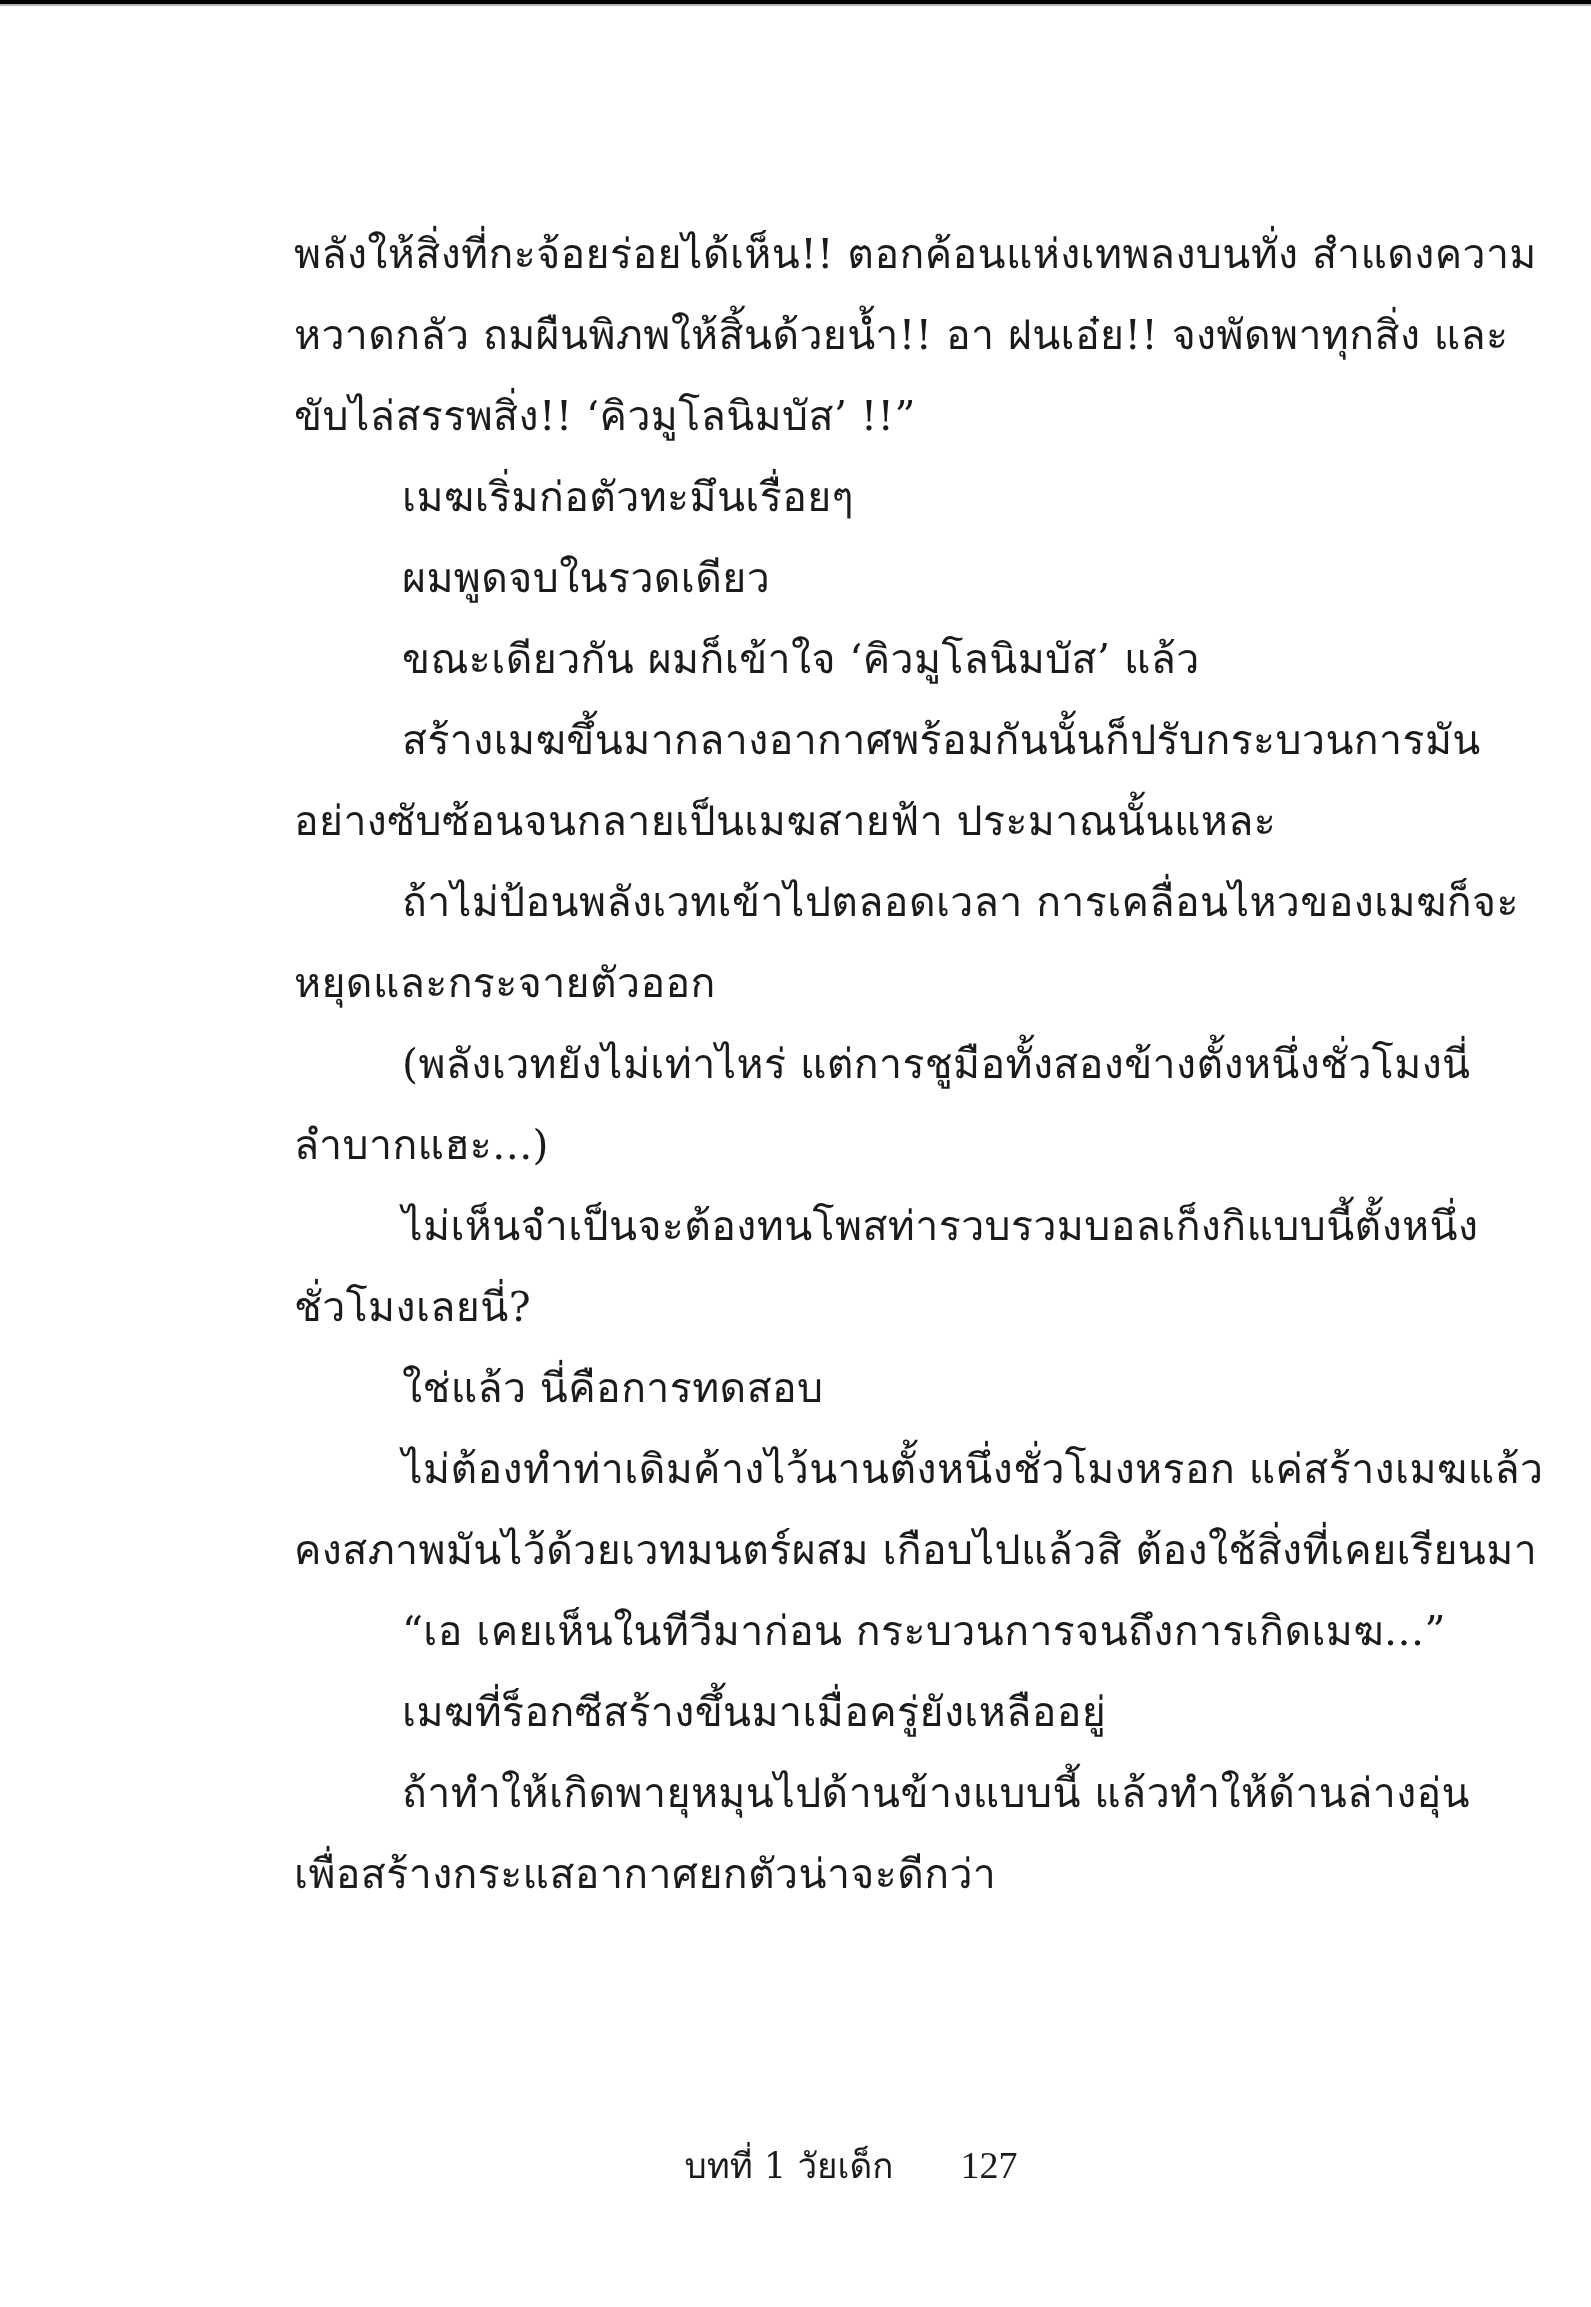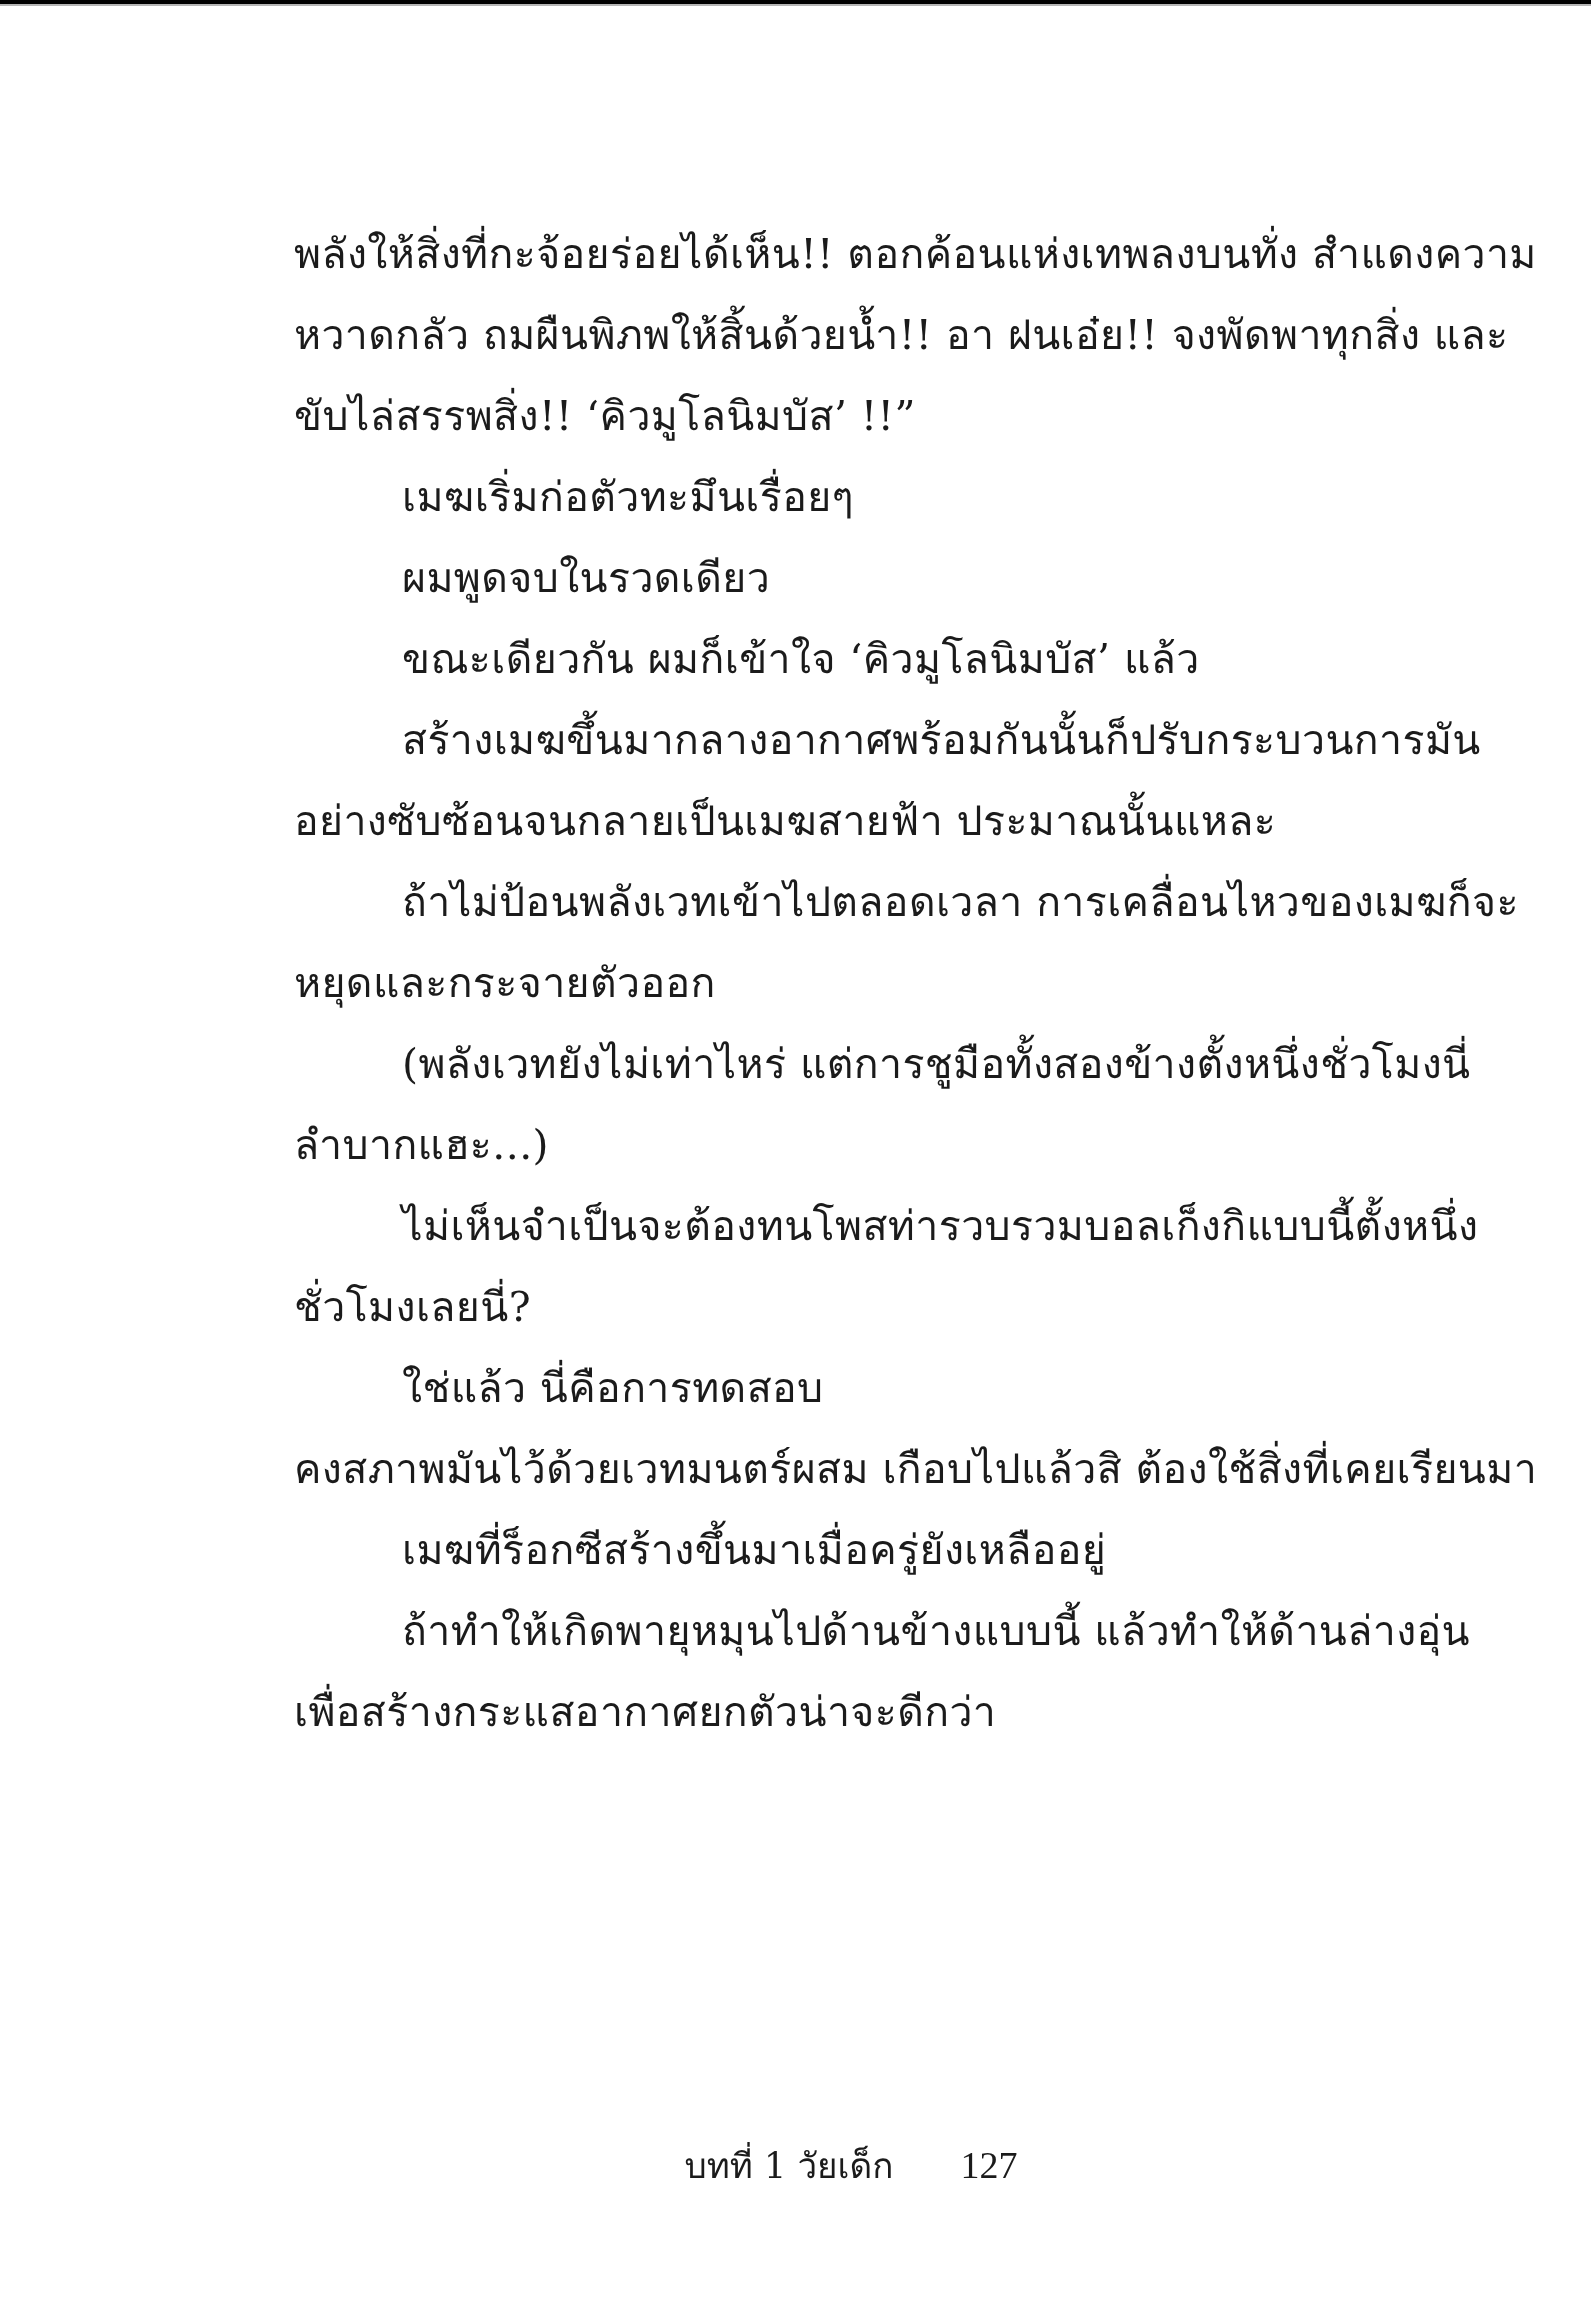--- a/index.html
+++ b/index.html
@@ -84,21 +84,23 @@
     <p class="line indent">ขณะเดียวกัน ผมก็เข้าใจ ‘คิวมูโลนิมบัส’ แล้ว</p>
     <p class="line indent">สร้างเมฆขึ้นมากลางอากาศพร้อมกันนั้นก็ปรับกระบวนการมัน</p>
     <p class="line">อย่างซับซ้อนจนกลายเป็นเมฆสายฟ้า ประมาณนั้นแหละ</p>
     <p class="line indent">ถ้าไม่ป้อนพลังเวทเข้าไปตลอดเวลา การเคลื่อนไหวของเมฆก็จะ</p>
     <p class="line">หยุดและกระจายตัวออก</p>
     <p class="line indent">(พลังเวทยังไม่เท่าไหร่ แต่การชูมือทั้งสองข้างตั้งหนึ่งชั่วโมงนี่</p>
     <p class="line">ลำบากแฮะ...)</p>
     <p class="line indent">ไม่เห็นจำเป็นจะต้องทนโพสท่ารวบรวมบอลเก็งกิแบบนี้ตั้งหนึ่ง</p>
     <p class="line">ชั่วโมงเลยนี่?</p>
     <p class="line indent">ใช่แล้ว นี่คือการทดสอบ</p>
+    <p class="line indent">ไม่ต้องทำท่าเดิมค้างไว้นานตั้งหนึ่งชั่วโมงหรอก แค่สร้างเมฆแล้ว</p>
     <p class="line">คงสภาพมันไว้ด้วยเวทมนตร์ผสม เกือบไปแล้วสิ ต้องใช้สิ่งที่เคยเรียนมา</p>
+    <p class="line indent">“เอ เคยเห็นในทีวีมาก่อน กระบวนการจนถึงการเกิดเมฆ...”</p>
     <p class="line indent">เมฆที่ร็อกซีสร้างขึ้นมาเมื่อครู่ยังเหลืออยู่</p>
     <p class="line indent">ถ้าทำให้เกิดพายุหมุนไปด้านข้างแบบนี้ แล้วทำให้ด้านล่างอุ่น</p>
     <p class="line">เพื่อสร้างกระแสอากาศยกตัวน่าจะดีกว่า</p>
   </div>
 
   <div class="footer">
     <span class="chapter">บทที่ 1 วัยเด็ก</span><span class="pagenum">127</span>
   </div>
 </div>
 

